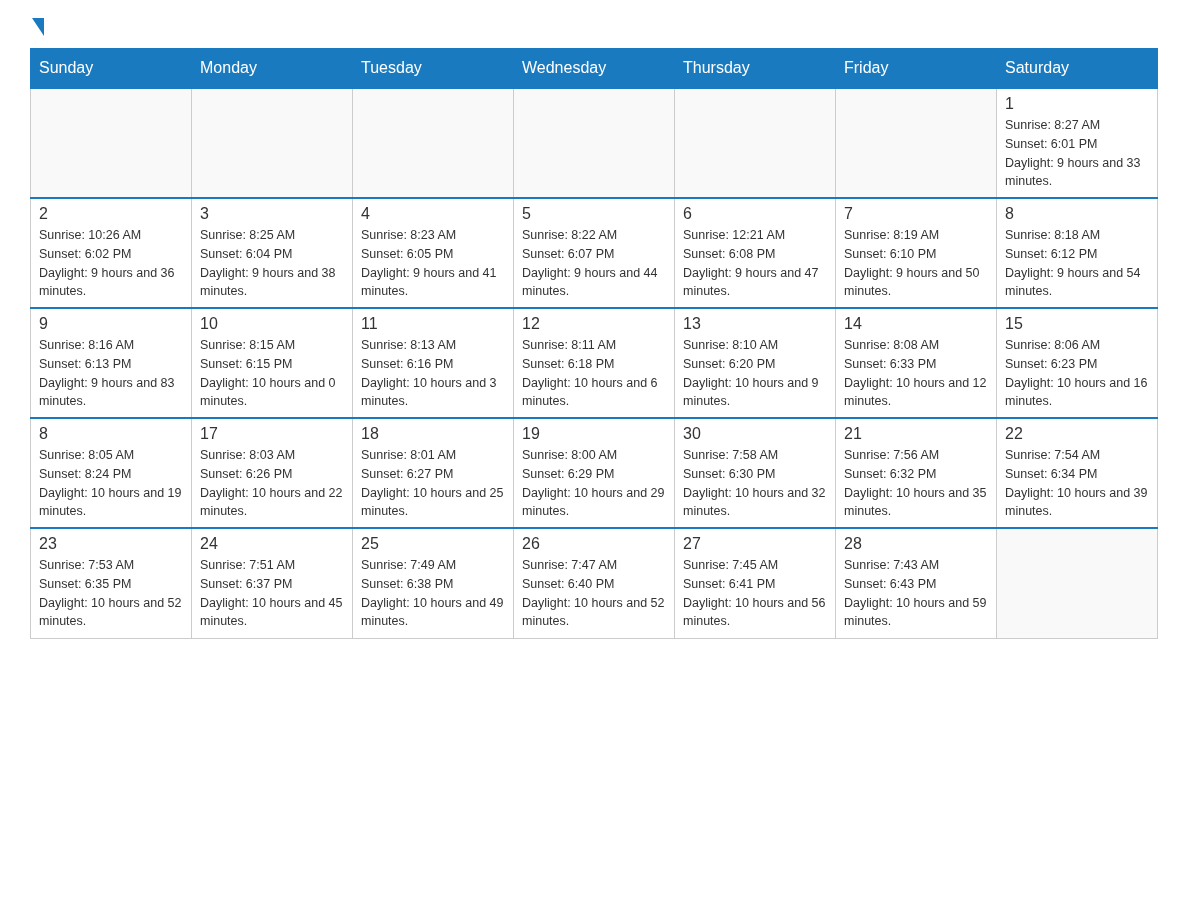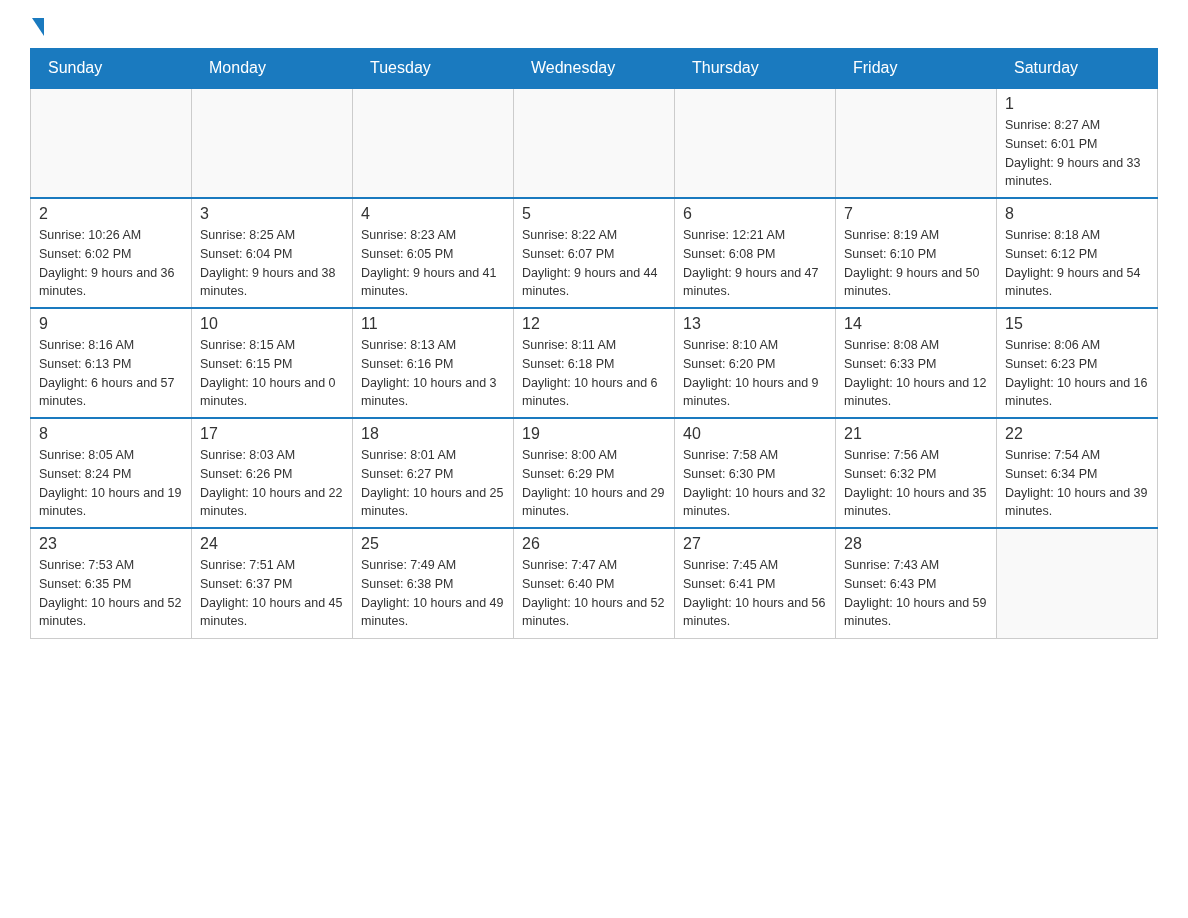--- a/index.html
+++ b/index.html
@@ -63,21 +63,21 @@
       margin-top: 4px;
     }
     .calendar {
       width: 100%;
       border-collapse: collapse;
       margin-top: 10px;
     }
     .calendar th {
       background-color: #1a7abf;
       color: #fff;
-      padding: 10px 17px;
+      padding: 10px 8px;
       text-align: left;
       font-size: 16px;
       font-weight: normal;
       border: 1px solid #1a7abf;
     }
     .calendar td {
       vertical-align: top;
       padding: 6px 8px;
       border: 1px solid #ccc;
       width: calc(100% / 7);
@@ -193,21 +193,21 @@
           <div class="day-info">Sunrise: 8:18 AM</div>
           <div class="day-info">Sunset: 6:12 PM</div>
           <div class="day-info">Daylight: 9 hours and 54 minutes.</div>
         </td>
       </tr>
       <tr>
         <td>
           <span class="day-number">9</span>
           <div class="day-info">Sunrise: 8:16 AM</div>
           <div class="day-info">Sunset: 6:13 PM</div>
-          <div class="day-info">Daylight: 6 hours and 57 minutes.</div>
+          <div class="day-info">Daylight: 9 hours and 83 minutes.</div>
         </td>
         <td>
           <span class="day-number">10</span>
           <div class="day-info">Sunrise: 8:15 AM</div>
           <div class="day-info">Sunset: 6:15 PM</div>
           <div class="day-info">Daylight: 10 hours and 0 minutes.</div>
         </td>
         <td>
           <span class="day-number">11</span>
           <div class="day-info">Sunrise: 8:13 AM</div>
@@ -258,21 +258,21 @@
           <div class="day-info">Sunset: 6:27 PM</div>
           <div class="day-info">Daylight: 10 hours and 25 minutes.</div>
         </td>
         <td>
           <span class="day-number">19</span>
           <div class="day-info">Sunrise: 8:00 AM</div>
           <div class="day-info">Sunset: 6:29 PM</div>
           <div class="day-info">Daylight: 10 hours and 29 minutes.</div>
         </td>
         <td>
-          <span class="day-number">40</span>
+          <span class="day-number">30</span>
           <div class="day-info">Sunrise: 7:58 AM</div>
           <div class="day-info">Sunset: 6:30 PM</div>
           <div class="day-info">Daylight: 10 hours and 32 minutes.</div>
         </td>
         <td>
           <span class="day-number">21</span>
           <div class="day-info">Sunrise: 7:56 AM</div>
           <div class="day-info">Sunset: 6:32 PM</div>
           <div class="day-info">Daylight: 10 hours and 35 minutes.</div>
         </td>

